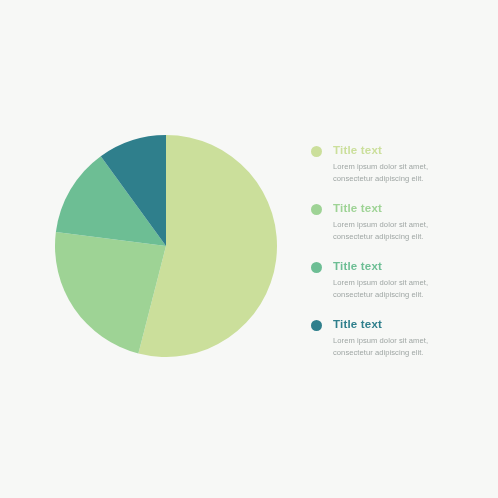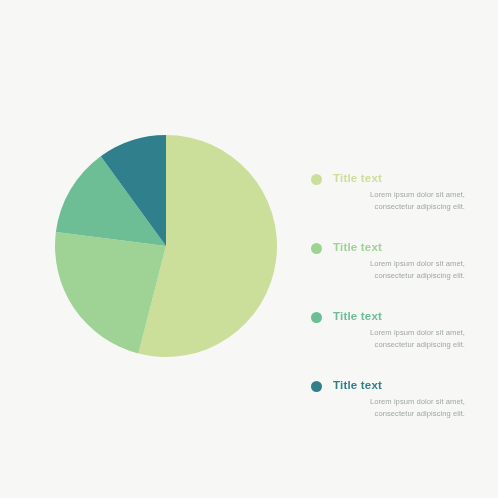--- a/index.html
+++ b/index.html
@@ -37,21 +37,20 @@
   #legend {
     position: absolute;
     left: 311px;
     top: 143px;
     width: 165px;
   }
   .legend-item {
     position: relative;
     margin-bottom: 17px;
     min-height: 38px;
-    margin-top: 28px;
   }
   .legend-item:last-child {
     margin-bottom: 0;
   }
   .legend-dot {
     position: absolute;
     left: 0;
     top: 3px;
     width: 11px;
     height: 11px;
@@ -64,21 +63,20 @@
     letter-spacing: 0.2px;
     line-height: 15px;
   }
   .legend-body {
     margin: 0 0 0 22px;
     font-size: 7.6px;
     line-height: 11.5px;
     color: #9fa6a4;
     letter-spacing: 0.05px;
     max-width: 132px;
-    text-align: right;
   }
 </style>
 </head>
 <body style="background: rgb(247, 248, 246);">
 
 <div id="slide" style="background: rgb(247, 248, 246);">
 
   <div id="chart-area">
     <svg id="pie-svg" viewBox="0 0 222 222">
       <g id="pie-slices">

